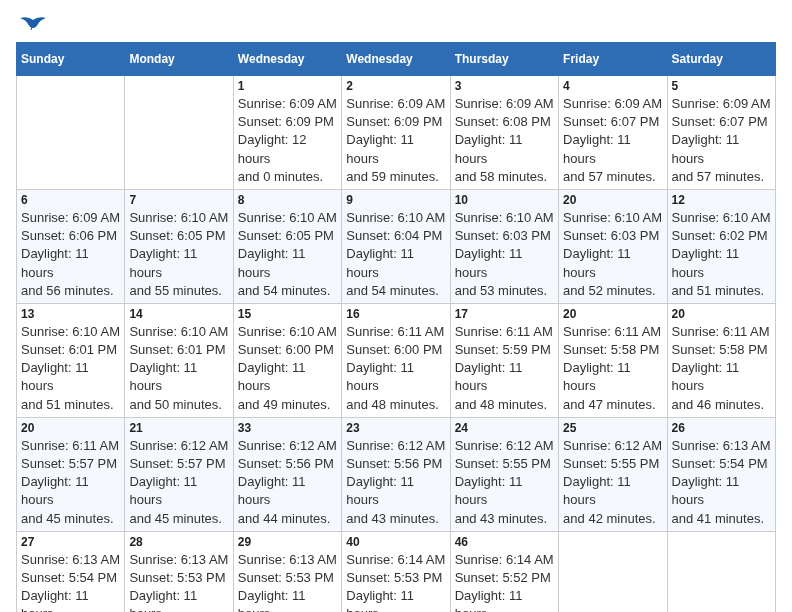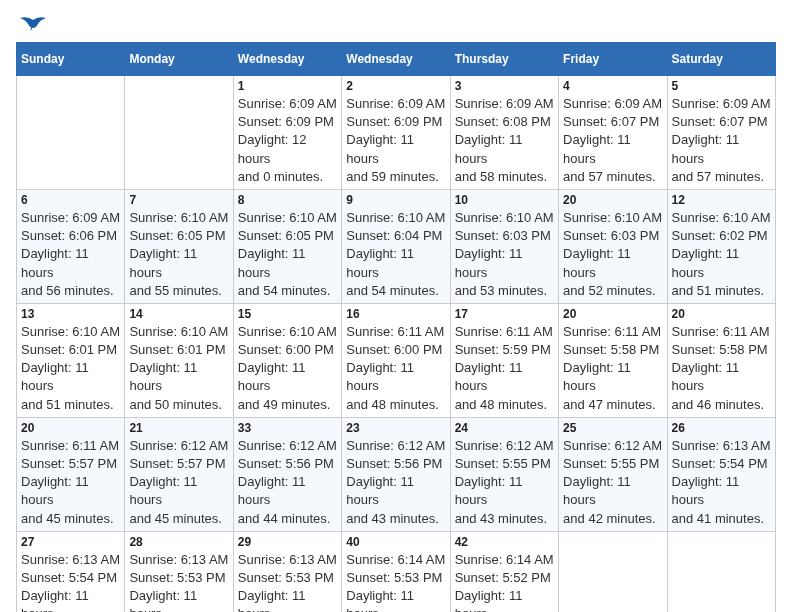--- a/index.html
+++ b/index.html
@@ -237,20 +237,20 @@
         </td>
         <td>
           <span class="day-number">29</span>
           <div class="day-info">Sunrise: 6:13 AM<br>Sunset: 5:53 PM<br>Daylight: 11 hours<br>and 39 minutes.</div>
         </td>
         <td>
           <span class="day-number">40</span>
           <div class="day-info">Sunrise: 6:14 AM<br>Sunset: 5:53 PM<br>Daylight: 11 hours<br>and 38 minutes.</div>
         </td>
         <td>
-          <span class="day-number">42</span>
+          <span class="day-number">46</span>
           <div class="day-info">Sunrise: 6:14 AM<br>Sunset: 5:52 PM<br>Daylight: 11 hours<br>and 38 minutes.</div>
         </td>
         <td class="empty-cell"></td>
         <td class="empty-cell"></td>
       </tr>
     </tbody>
 </table>
 
 </body></html>

